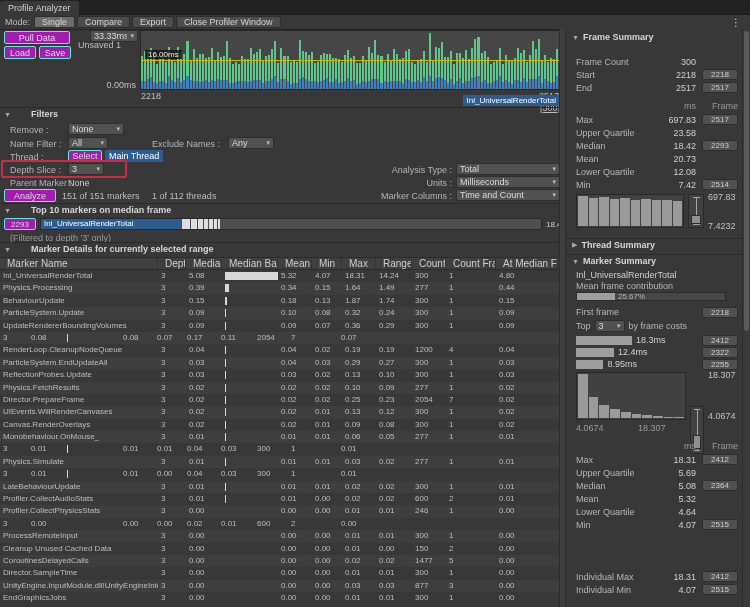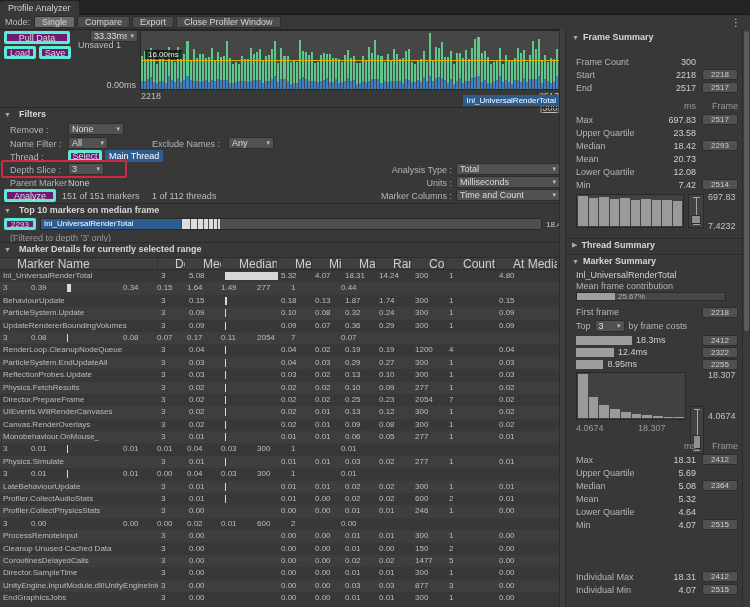--- a/index.html
+++ b/index.html
@@ -12,45 +12,45 @@
   .wintab{position:absolute;left:0;top:1px;height:14px;background:#383838;padding:0 8px;display:flex;align-items:center;color:#d2d2d2;border-radius:3px 3px 0 0;font-size:9px;}
 
   
   .toolbar{position:absolute;left:0;top:15px;width:750px;height:15px;background:#383838;border-bottom:1px solid #232323;display:flex;align-items:center;padding:0 5px;}
   .tlabel{color:#bdbdbd;margin-right:4px;}
   .tbtn{height:12px;padding:0 7px;background:#4c4c4c;border:1px solid #2d2d2d;color:#d5d5d5;display:inline-flex;align-items:center;border-radius:2px;margin-right:2px;font-size:9px;}
   .tbtn.active{background:#6b6b6b;}
   .kebab{margin-left:auto;color:#cfcfcf;font-size:10px;padding:0 4px;}
 
   
-  .btn{background:#701a75;border:3px solid #5eead4;border-radius:2px;color:#dcdcdc;display:flex;align-items:center;justify-content:center;font-size:9px;}
+  .btn{background:#a21caf;border:1px solid #5eead4;border-radius:2px;color:#dcdcdc;display:flex;align-items:center;justify-content:center;font-size:9px;}
   .dd{background:#515151;border:1px solid #2e2e2e;border-radius:2px;color:#dcdcdc;display:flex;align-items:center;font-size:9px;padding:0 3px;height:12px;}
   .dd .val{flex:1;overflow:hidden;white-space:nowrap;}
   .dd .dda{color:#bdbdbd;font-size:7px;margin-left:3px;}
   .chip{background:#2d5c8e;color:#fff;display:inline-flex;align-items:center;padding:0 4px;height:12px;font-size:9px;}
   .sep{position:absolute;left:0;width:559px;height:1px;background:#2a2a2a;}
-  .sechead{position:absolute;display:flex;align-items:center;gap:8px;color:#d6d6d6;font-weight:bold;font-size:9px;}
+  .sechead{position:absolute;display:flex;align-items:center;gap:20px;color:#d6d6d6;font-weight:bold;font-size:9px;}
   .fold{color:#a8a8a8;font-size:7px;font-weight:normal;}
   .flabel{color:#b5b5b5;}
 
   
   .graph{position:absolute;left:140px;top:30px;width:420px;height:60px;background:#464646;border:1px solid #262626;overflow:hidden;}
   .graph-bars{position:absolute;left:0;right:0;top:0;bottom:0;display:flex;align-items:flex-end;}
   .gbar{flex:1;margin-right:1px;min-width:1px;}
   .gline{position:absolute;left:0;right:0;bottom:48%;height:1px;background:#d7b300;z-index:3;}
   .glinelabel{position:absolute;left:4px;bottom:calc(48% + 2px);background:rgba(15,15,15,0.75);color:#ececec;font-size:8px;padding:0 3px;z-index:4;}
 
   
   .t10bar{position:absolute;left:40px;top:218px;width:502px;height:12px;background:#4e4e4e;border:1px solid #2a2a2a;display:flex;align-items:stretch;overflow:hidden;}
   .t10sel{background:#2d5c8e;color:#fff;font-size:8px;line-height:10px;padding-left:3px;overflow:hidden;white-space:nowrap;margin-right:1px;flex-shrink:0;}
   .wseg{background:#dedede;margin-right:1px;flex-shrink:0;}
 
   
   .thead{position:absolute;left:0;top:257px;width:559px;height:13px;background:#3f3f3f;border-top:1px solid #2c2c2c;border-bottom:1px solid #2c2c2c;display:flex;}
-  .thc{font-size:12px;color:#cfcfcf;line-height:12px;padding-left:17px;border-right:1px solid #343434;white-space:nowrap;overflow:hidden;}
+  .thc{font-size:10px;color:#cfcfcf;line-height:12px;padding-left:7px;border-right:1px solid #343434;white-space:nowrap;overflow:hidden;}
   .tbody{position:absolute;left:0;top:270px;width:559px;bottom:0;overflow:hidden;}
   .trow{display:flex;height:12.4px;background:#383838;}
   .trow.alt{background:#3e3e3e;}
   .tc{font-size:8px;color:#bdbdbd;line-height:12.4px;padding-left:3px;white-space:nowrap;overflow:hidden;}
   .mbar{height:8px;margin-top:2px;background:#d8d8d8;}
 
   
   .rpanel{position:absolute;left:566px;top:29px;width:184px;height:578px;background:#383838;}
   .splitter{position:absolute;left:559px;top:29px;width:7px;height:578px;background:#3f3f3f;border-left:1px solid #2c2c2c;border-right:1px solid #2c2c2c;}
   .rsep{position:absolute;left:0;width:176px;height:1px;background:#2a2a2a;}
@@ -361,20 +361,21 @@
       </div>
       <div class="tc" style="width: 34px;">5.32</div>
       <div class="tc" style="width: 30px;">4.07</div>
       <div class="tc" style="width: 34px;">18.31</div>
       <div class="tc" style="width: 36px;">14.24</div>
       <div class="tc" style="width: 34px;">300</div>
       <div class="tc" style="width: 50px;">1</div>
       <div class="tc" style="width: 62px;">4.80</div>
     </div>
     <div class="trow alt">
+      <div class="tc" style="width: 158px;">Physics.Processing</div>
       <div class="tc" style="width: 28px;">3</div>
       <div class="tc" style="width: 36px;">0.39</div>
       <div class="tc" style="width: 56px;">
         <div class="mbar" style="width: 7.67717%;"></div>
       </div>
       <div class="tc" style="width: 34px;">0.34</div>
       <div class="tc" style="width: 30px;">0.15</div>
       <div class="tc" style="width: 34px;">1.64</div>
       <div class="tc" style="width: 36px;">1.49</div>
       <div class="tc" style="width: 34px;">277</div>

